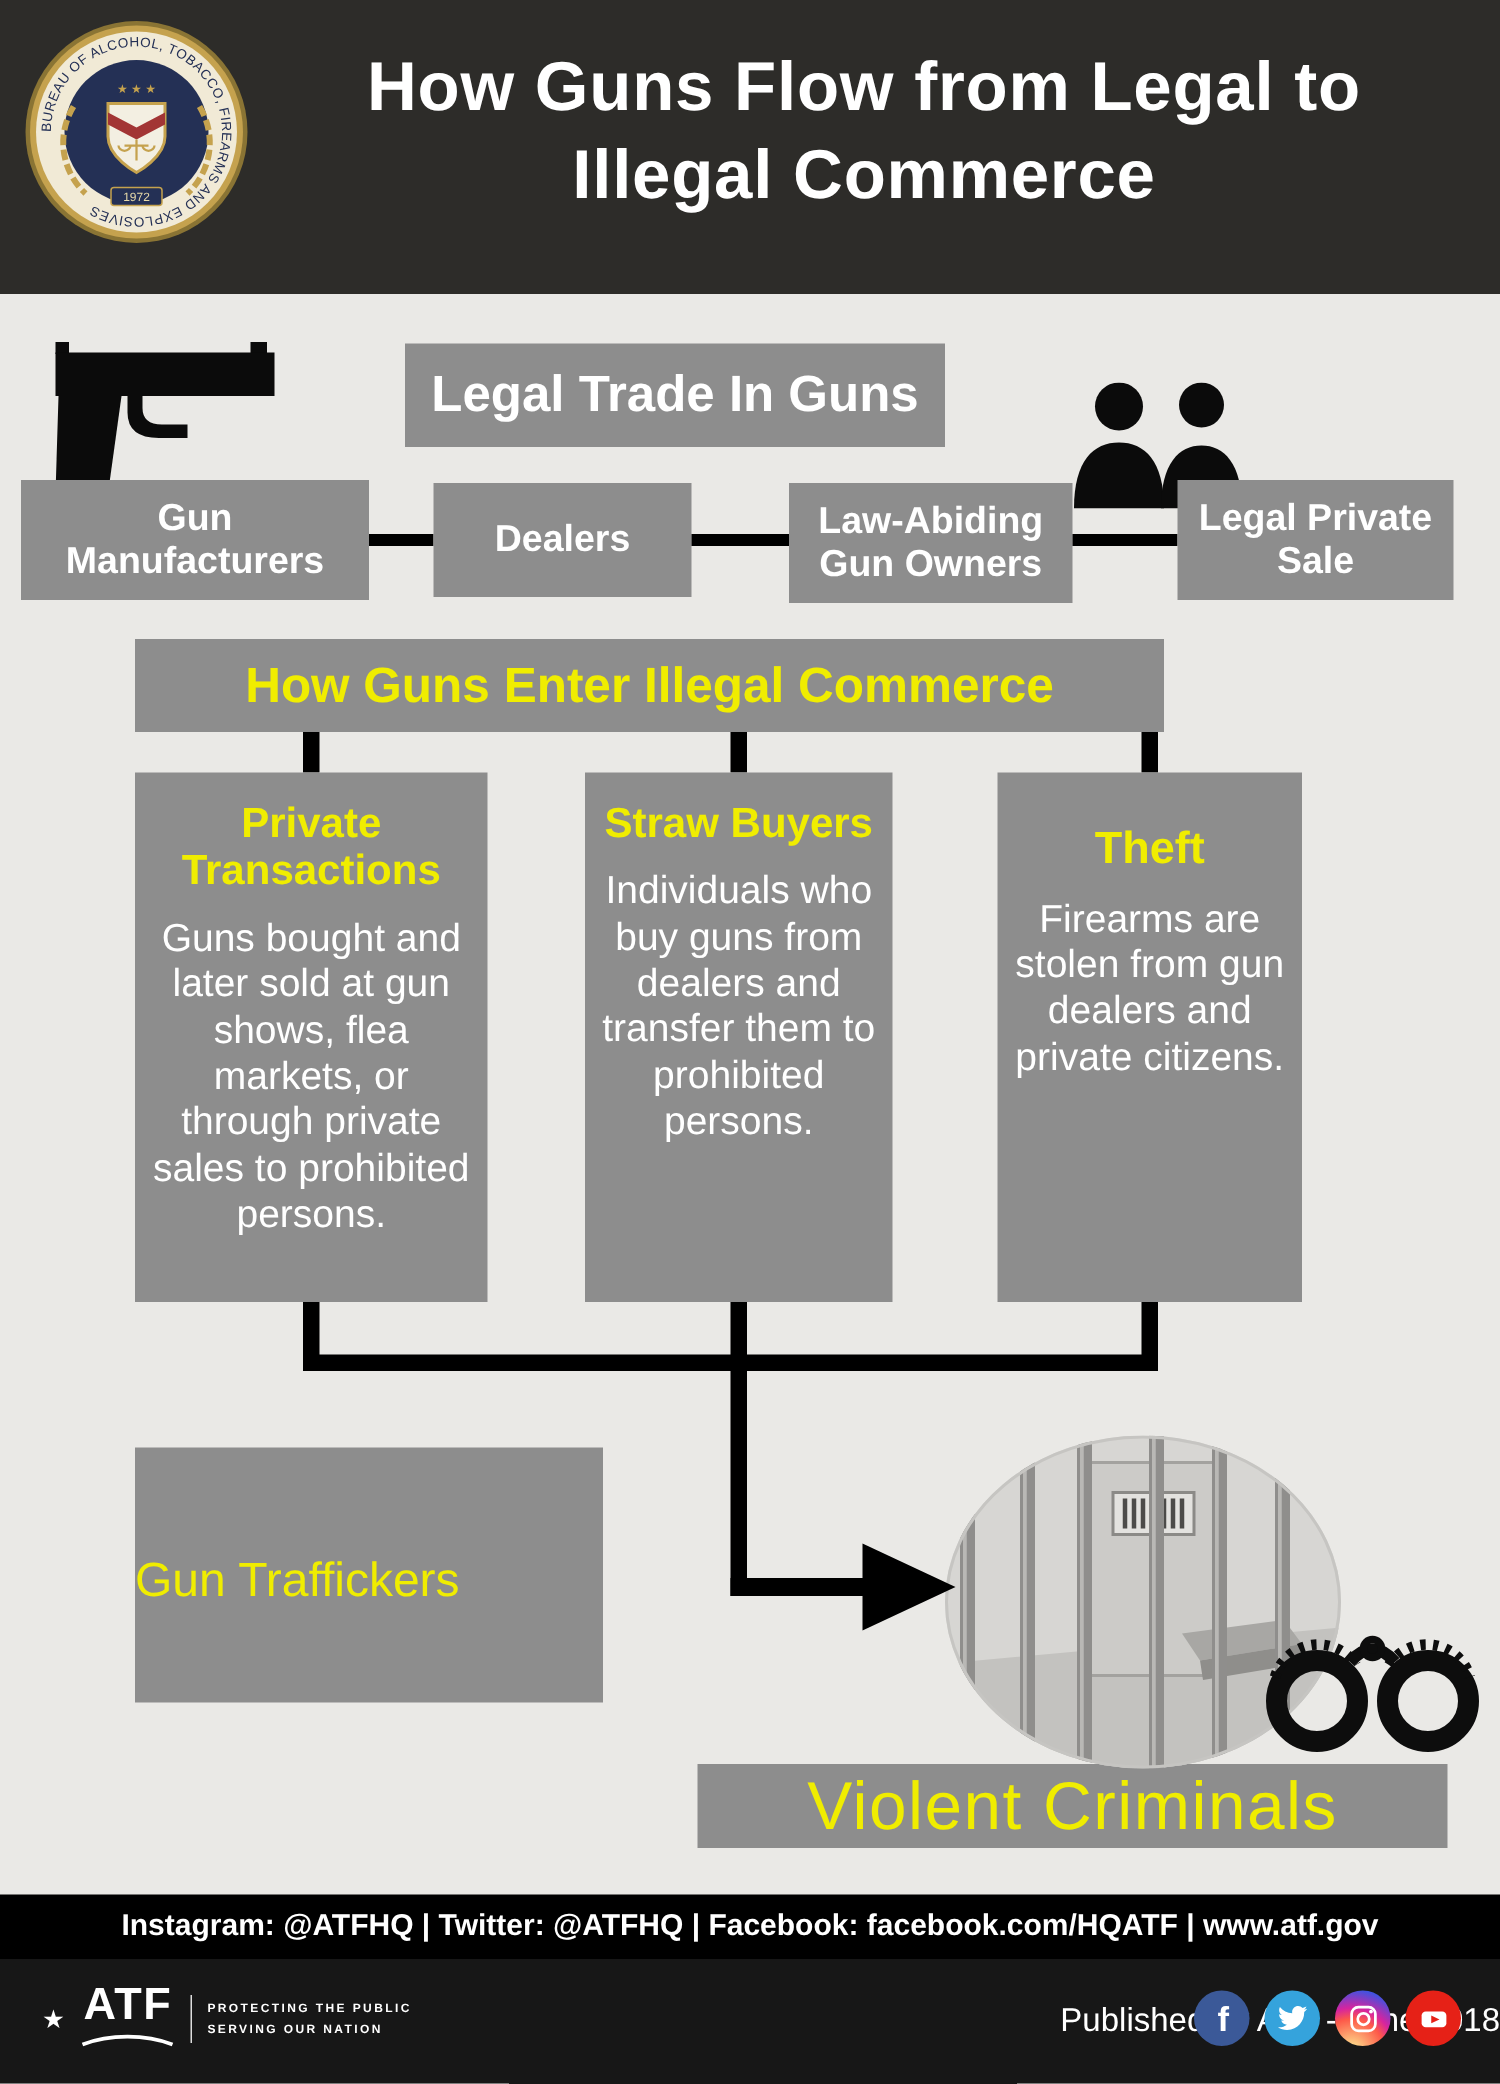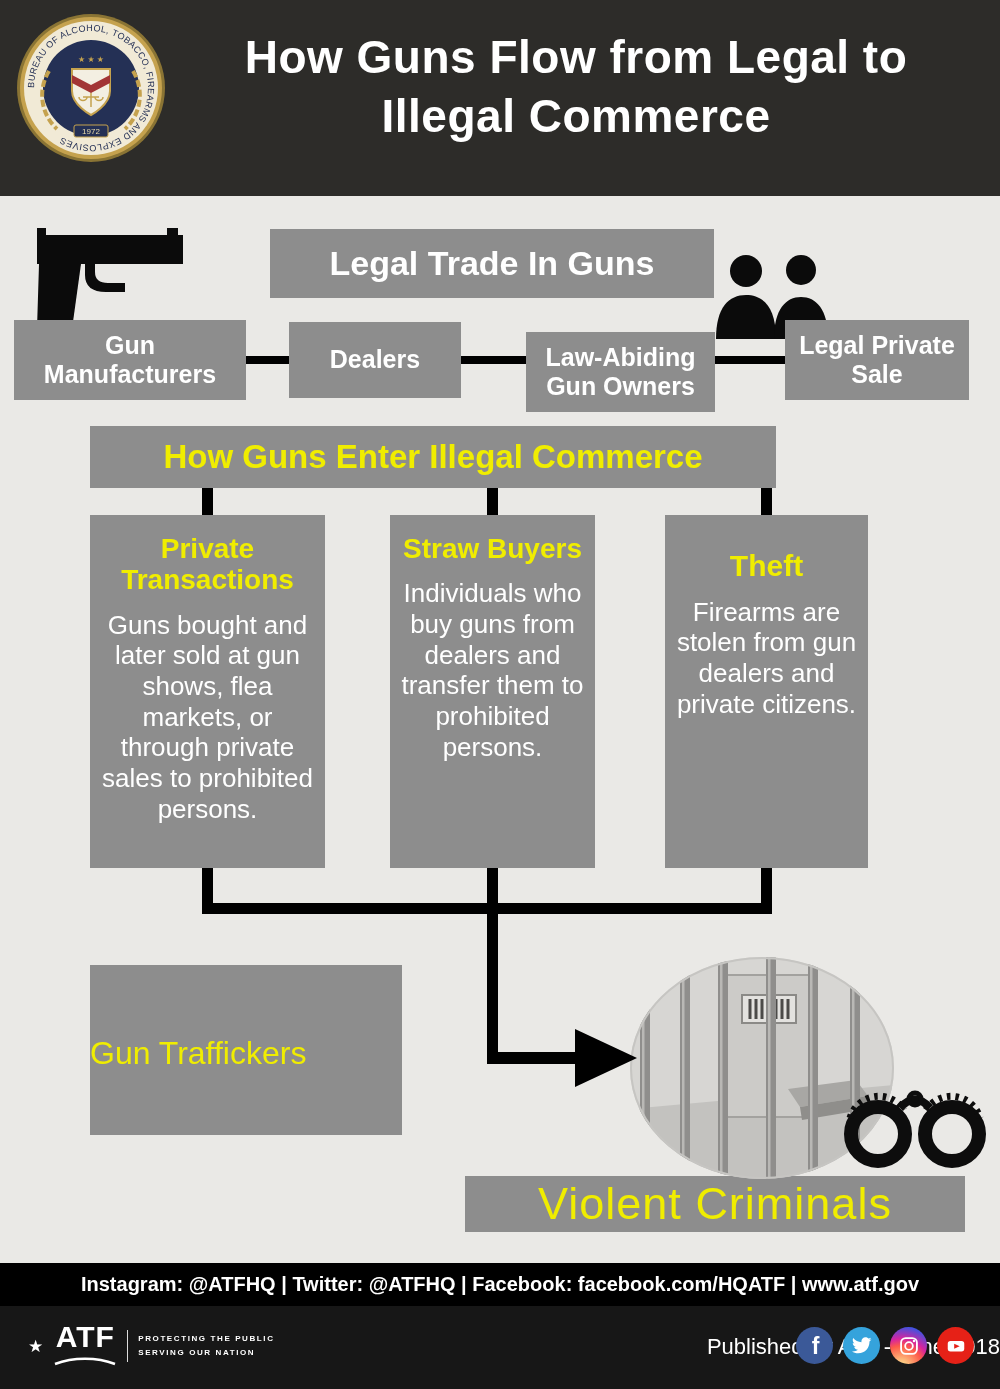--- a/index.html
+++ b/index.html
@@ -13,25 +13,25 @@
   .seal{position:absolute;left:16px;top:13px;width:150px;height:150px}
   .title{position:absolute;left:170px;top:28px;width:812px;text-align:center;color:#fff;
          font-size:46px;font-weight:700;line-height:1.28;letter-spacing:.5px}
 
   
   .graybox{position:absolute;background:var(--box-gray,#8d8d8d);display:flex;align-items:center;
            justify-content:center;text-align:center;color:#fff;font-weight:700}
   .yellow{color:var(--accent-yellow,#f0ed00)}
   .line{position:absolute;background:var(--line-black,#000)}
 
-  .legal-heading{left:270px;top:229px;width:444px;height:69px;font-size:34px}
+  .legal-heading{left:270px;top:229px;width:360px;height:69px;font-size:34px}
   .node{font-size:25px;line-height:1.18;padding:0 6px}
   .node0{left:14px;top:320px;width:232px;height:80px}
   .node1{left:289px;top:322px;width:172px;height:76px}
-  .node2{left:526px;top:332px;width:189px;height:80px}
+  .node2{left:526px;top:322px;width:189px;height:80px}
   .node3{left:785px;top:320px;width:184px;height:80px}
   .hline1{left:246px;top:356px;width:43px;height:8px}
   .hline2{left:461px;top:356px;width:65px;height:8px}
   .hline3{left:715px;top:356px;width:70px;height:8px}
 
   .illegal-banner{left:90px;top:426px;width:686px;height:62px;font-size:33px}
 
   .stub{width:11px;height:27px;top:488px}
   .stub1{left:202px}.stub2{left:487px}.stub3{left:761px}
 

